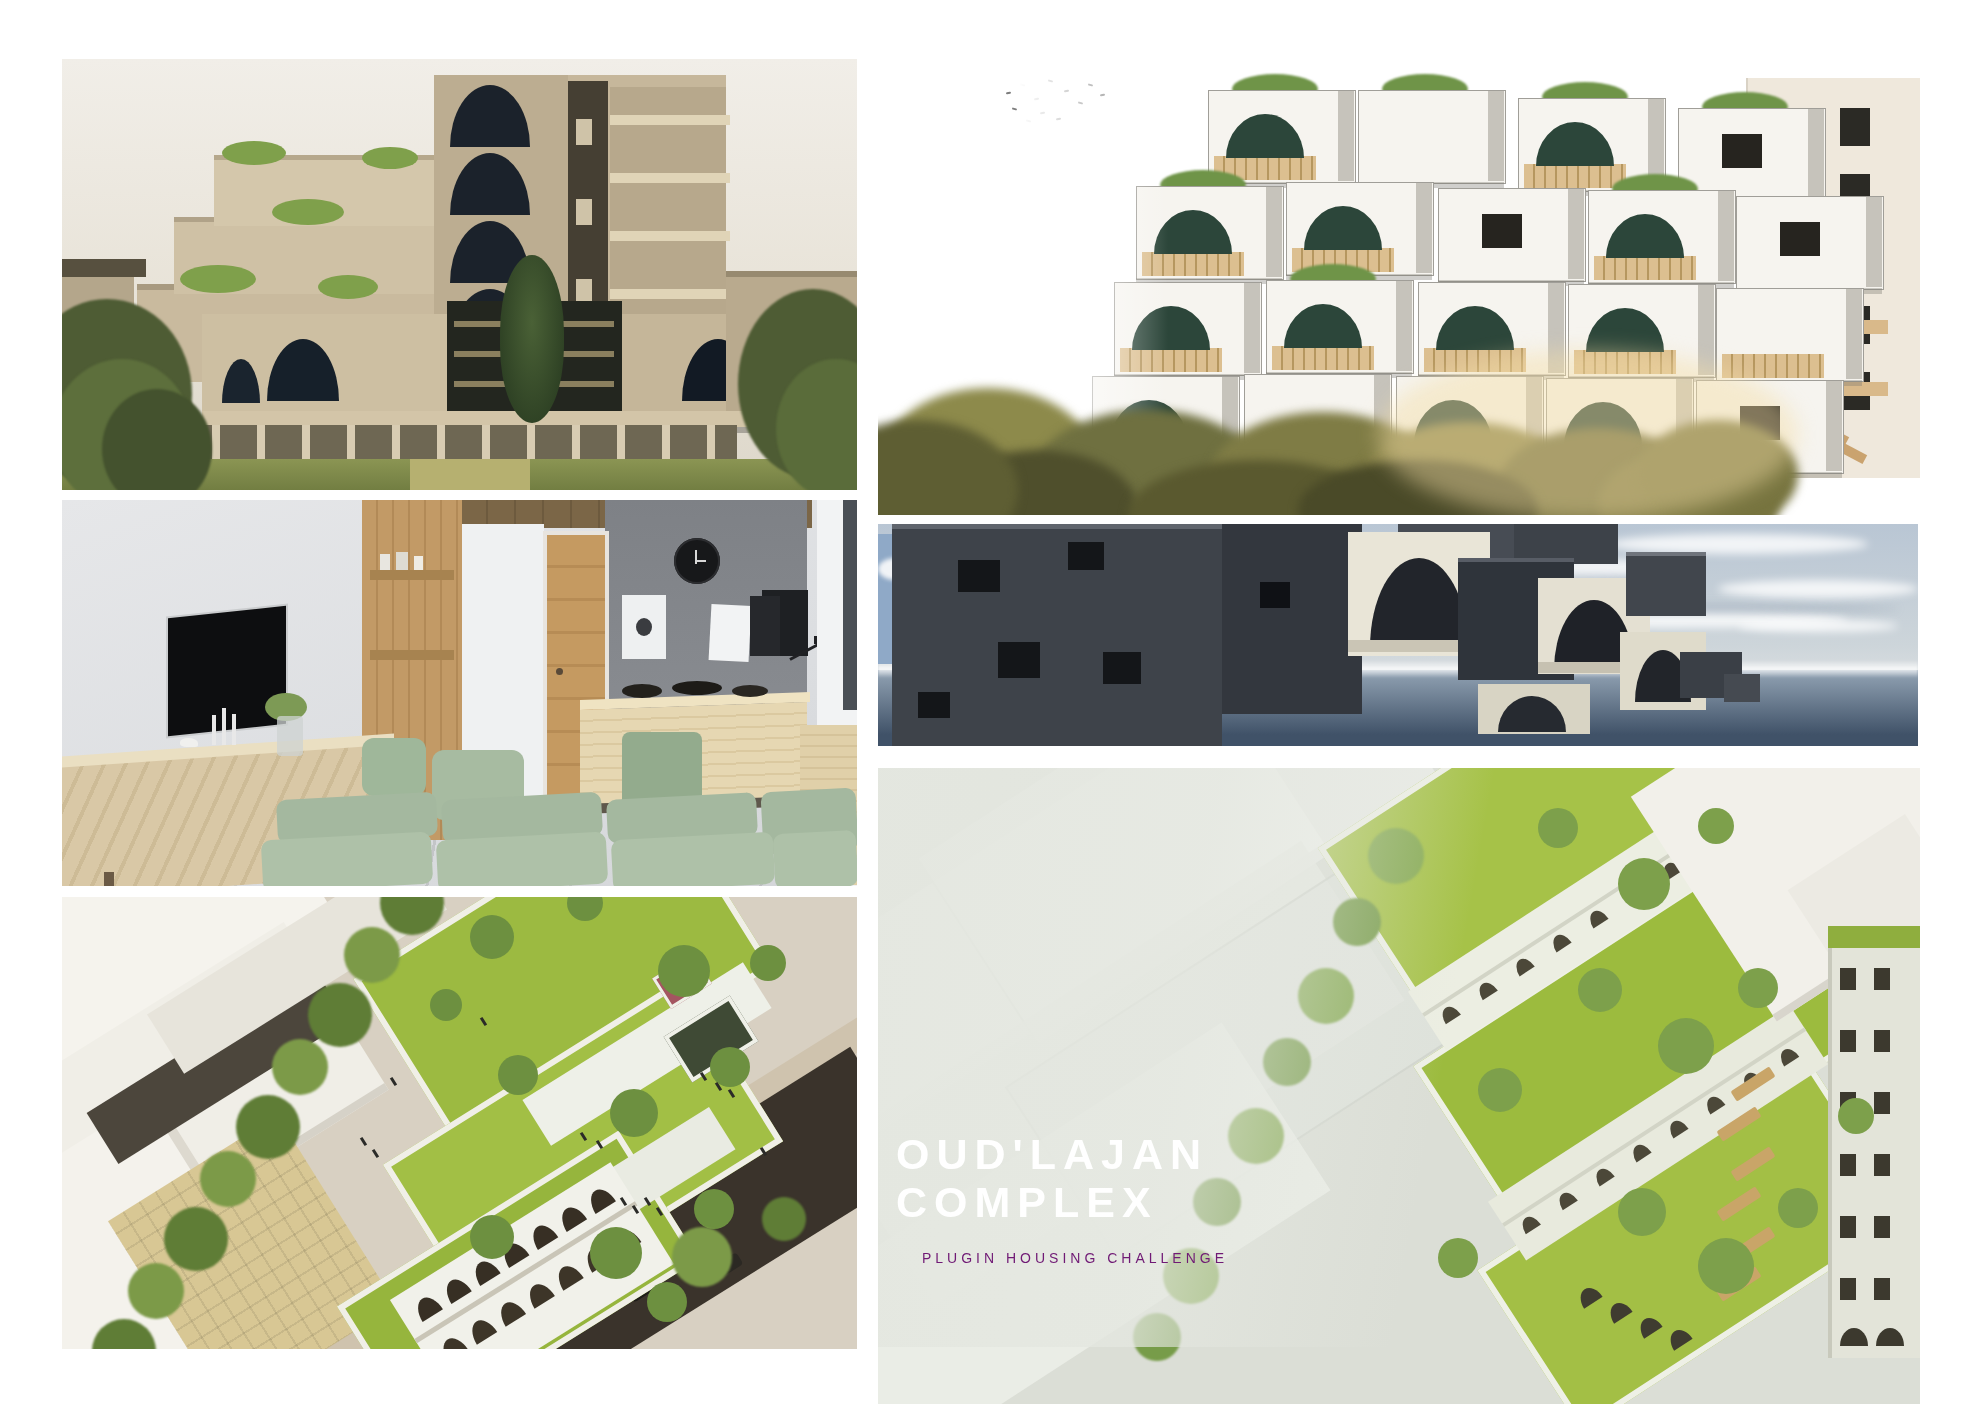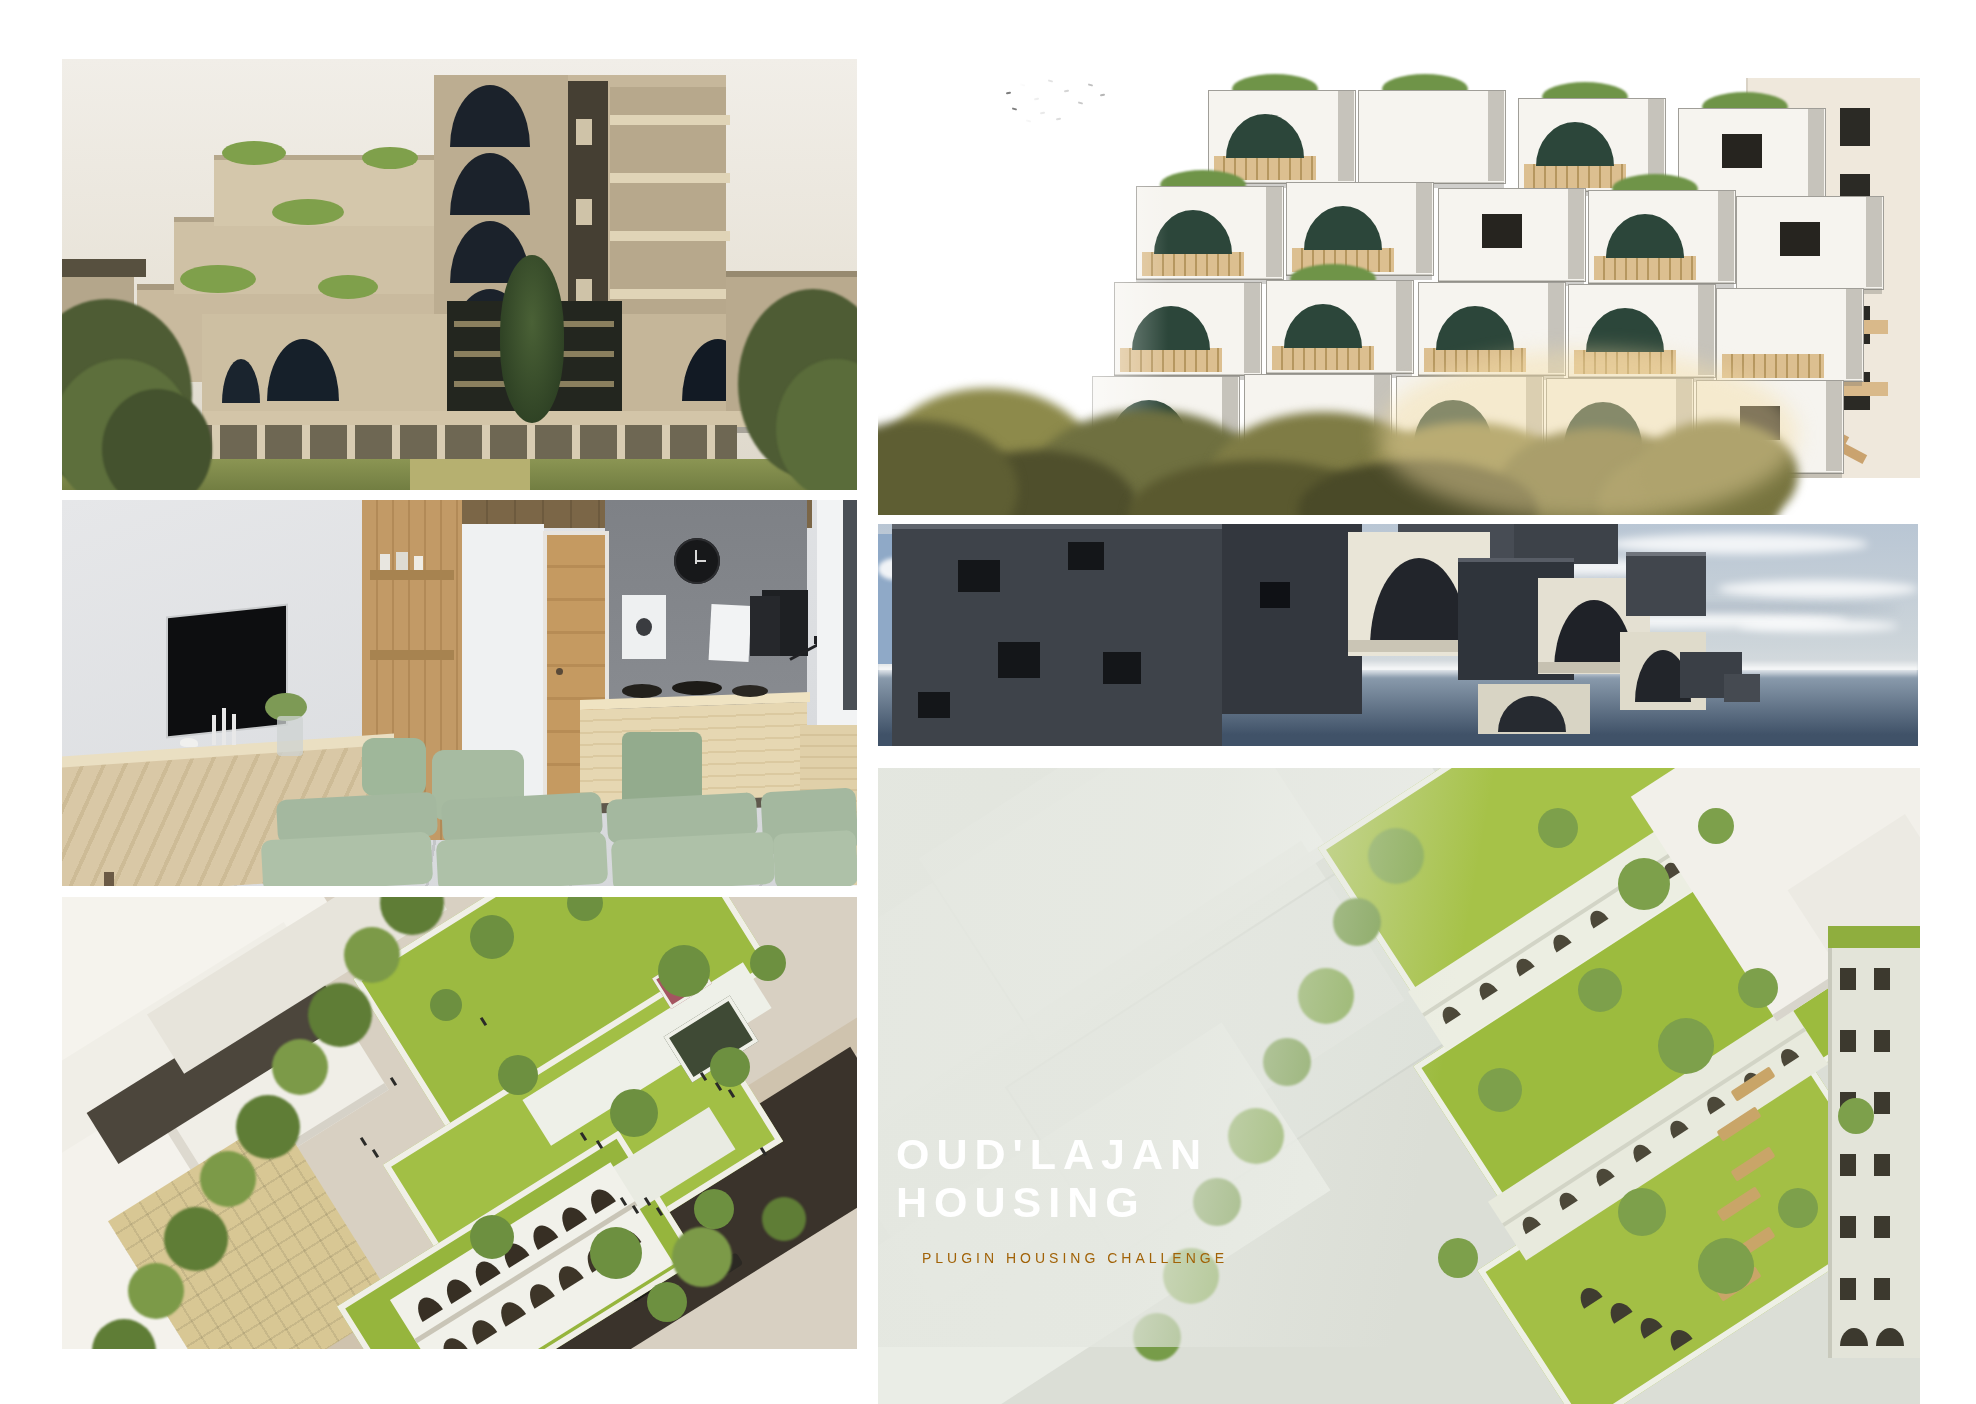--- a/index.html
+++ b/index.html
@@ -10,21 +10,21 @@
           background:linear-gradient(180deg,#f1eee8 0%,#e8e3d8 55%,#ddd7ca 100%);}
   #panelB{left:878px;top:20px;width:1042px;height:495px;background:#ffffff;}
   #panelC{left:62px;top:500px;width:795px;height:386px;
           background:linear-gradient(160deg,#e6e7e9 0%,#dcdee1 60%,#d3d5d8 100%);}
   #panelD{left:878px;top:524px;width:1040px;height:222px;
           background:linear-gradient(180deg,#b9c6d4 0%,#cdd5da 55%,#d8dde0 68%,#dcdfe1 100%);}
   #panelE{left:62px;top:897px;width:795px;height:452px;background:#d8d0c2;}
   #panelF{left:878px;top:768px;width:1042px;height:735px;background:#dbded6;}
   .hero-text{position:absolute;left:18px;top:362px;z-index:60;}
   .t-line{font-weight:700;font-size:43px;line-height:48px;letter-spacing:7px;color:#ffffff;}
-  .t-sub{margin-top:24px;margin-left:26px;font-weight:400;font-size:14px;letter-spacing:4px;color:#a16207;}
+  .t-sub{margin-top:24px;margin-left:26px;font-weight:400;font-size:14px;letter-spacing:4px;color:#701a75;}
 </style>
 </head>
 <body>
 
 <div id="page">
   <div id="panelA" class="panel">
       <div style="position: absolute; left: 0px; top: 215px; width: 72px; height: 160px; background: rgb(180, 166, 139);"></div>
       <div style="position: absolute; left: 0px; top: 200px; width: 84px; height: 18px; background: rgb(87, 80, 63);"></div>
       <div style="position: absolute; left: 75px; top: 225px; width: 420px; height: 92px; background: rgb(201, 186, 158); border-top: 6px solid rgb(168, 154, 128);"></div>
       <div style="position: absolute; left: 112px; top: 158px; width: 340px; height: 72px; background: rgb(207, 193, 165); border-top: 5px solid rgb(176, 162, 136);"></div>
@@ -392,21 +392,21 @@
       <div style="position: absolute; left: 312px; top: 252px; width: 3px; height: 9px; background: rgb(43, 43, 40); transform: rotate(-32deg);"></div>
       <div style="position: absolute; left: 560px; top: 300px; width: 3px; height: 9px; background: rgb(43, 43, 40); transform: rotate(-32deg);"></div>
       <div style="position: absolute; left: 572px; top: 308px; width: 3px; height: 9px; background: rgb(43, 43, 40); transform: rotate(-32deg);"></div>
       <div style="position: absolute; left: 584px; top: 300px; width: 3px; height: 9px; background: rgb(43, 43, 40); transform: rotate(-32deg);"></div>
       <div style="position: absolute; left: 596px; top: 310px; width: 3px; height: 9px; background: rgb(43, 43, 40); transform: rotate(-32deg);"></div>
       <div style="position: absolute; left: 330px; top: 180px; width: 3px; height: 9px; background: rgb(43, 43, 40); transform: rotate(-32deg);"></div>
     </div>
   <div id="panelF" class="panel">
     <div class="hero-text">
       <div class="t-line">OUD'LAJAN</div>
-      <div class="t-line">HOUSING</div>
+      <div class="t-line">COMPLEX</div>
       <div class="t-sub">PLUGIN HOUSING CHALLENGE</div>
     </div>
   <div style="position: absolute; left: -120px; top: 60px; width: 560px; height: 180px; background: rgba(245, 246, 242, 0.75); transform: rotate(-33deg); border: 2px solid rgba(200, 204, 196, 0.5);"></div>
       <div style="position: absolute; left: 60px; top: -60px; width: 480px; height: 220px; background: rgba(240, 241, 237, 0.7); transform: rotate(-33deg); border: 2px solid rgba(200, 204, 196, 0.45);"></div>
       <div style="position: absolute; left: -40px; top: 210px; width: 560px; height: 190px; background: rgba(233, 235, 229, 0.8); transform: rotate(-33deg);"></div>
       <div style="position: absolute; left: 140px; top: 160px; width: 520px; height: 200px; background: rgba(225, 228, 221, 0.65); transform: rotate(-33deg); border: 2px solid rgba(195, 199, 191, 0.5);"></div>
       <div style="position: absolute; left: -80px; top: 380px; width: 520px; height: 200px; background: rgba(238, 240, 234, 0.8); transform: rotate(-33deg);"></div>
       <div style="position: absolute; left: 470px; top: -60px; width: 430px; height: 230px; background: rgb(166, 194, 72); transform: rotate(-33deg); border: 6px solid rgb(238, 240, 230);"></div>
       <div style="position: absolute; left: 560px; top: 160px; width: 430px; height: 210px; background: rgb(156, 187, 62); transform: rotate(-33deg); border: 6px solid rgb(238, 240, 230);"></div>
       <div style="position: absolute; left: 620px; top: 380px; width: 380px; height: 180px; background: rgb(163, 191, 69); transform: rotate(-33deg); border: 6px solid rgb(238, 240, 230);"></div>

